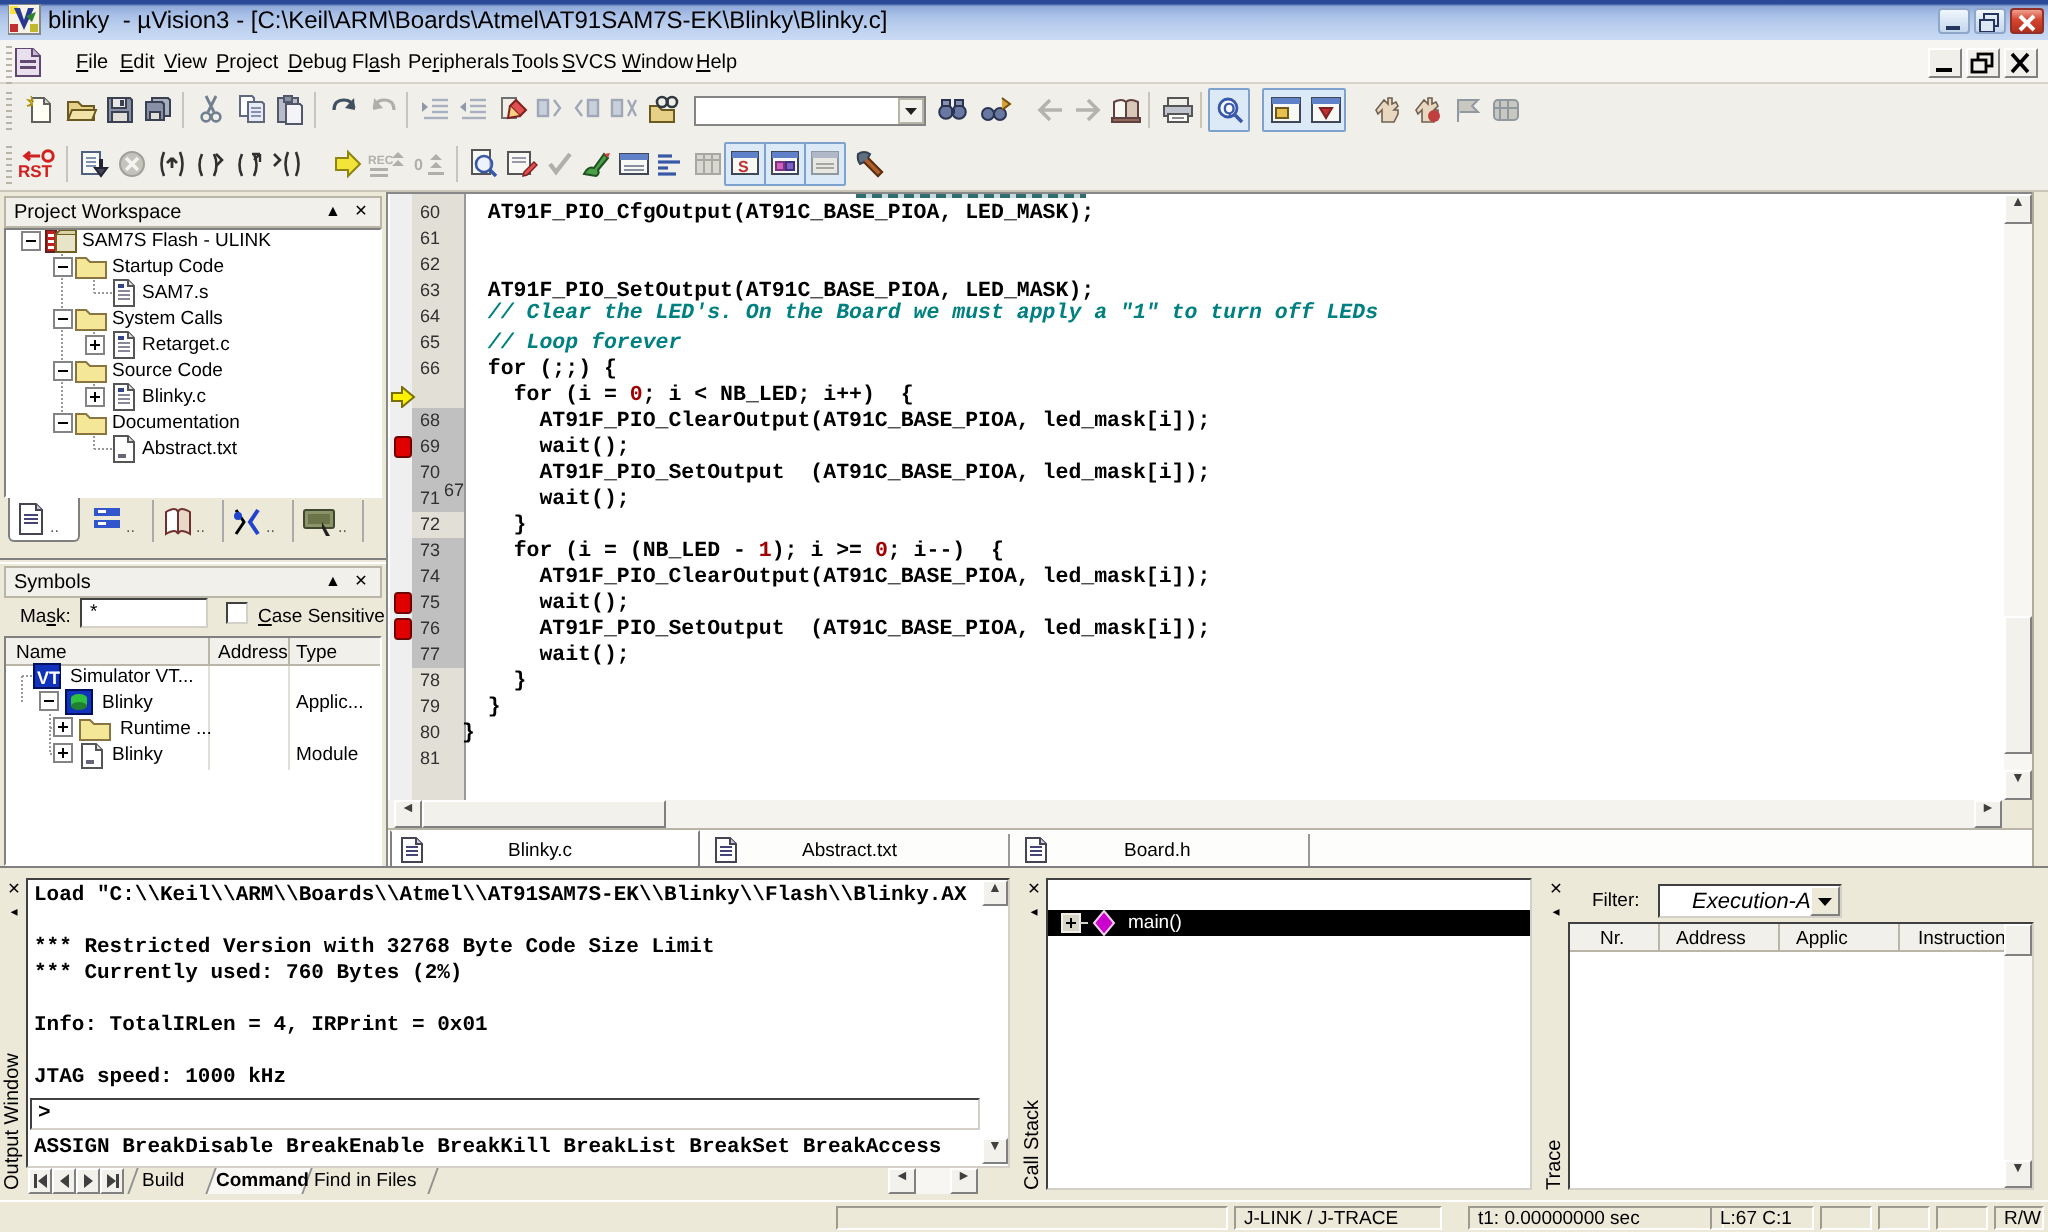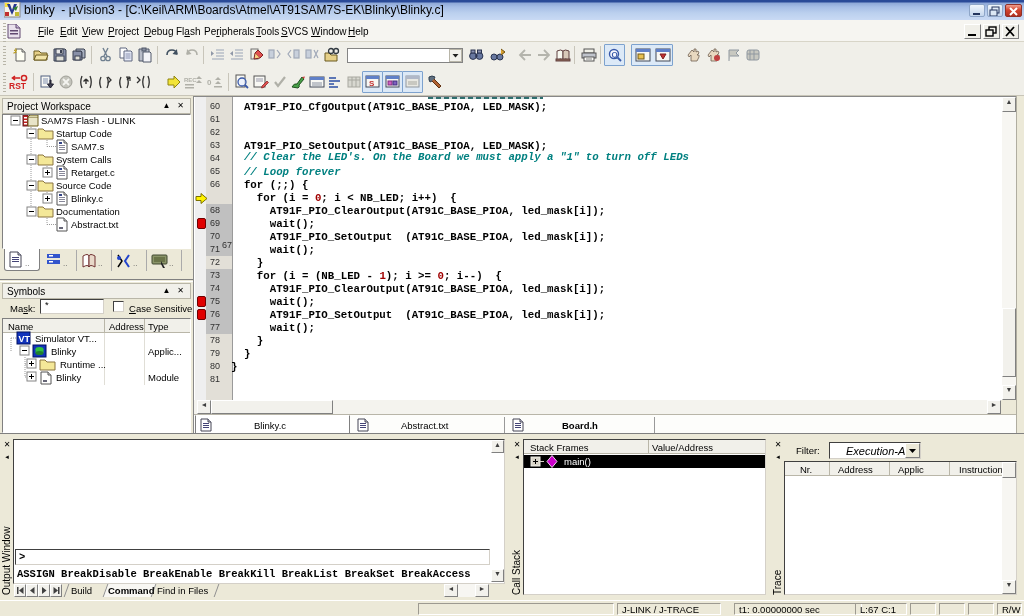--- a/index.html
+++ b/index.html
@@ -707,32 +707,40 @@
     <div class="abs" style="left:51px;top:3px;font-size:9.5px;">Abstract.txt</div>
   </div>
   <div class="abs" style="left:311px;top:2px;width:150px;height:16px;border-right:1px solid #999;">
     <svg width="13" height="14" style="position:absolute;left:7px;top:1px" viewBox="0 0 13 14">
         <path d="M1 1 H8 L11 4 V13 H1 Z" fill="#fff" stroke="#445"></path>
         <path d="M8 1 L8 4 L11 4" fill="#ccd" stroke="#445"></path>
         <rect x="3" y="5" width="6" height="1" fill="#447"></rect>
         <rect x="3" y="7" width="6" height="1" fill="#447"></rect>
         <rect x="3" y="9" width="6" height="1" fill="#447"></rect>
       </svg>
-    <div class="abs" style="left:57px;top:3px;font-size:9.5px;font-weight:bold;">Board.h</div>
+    <div class="abs" style="left:57px;top:3px;font-size:9.5px;">Board.h</div>
   </div>
 </div>
 
 <div class="abs" style="left:0;top:433px;width:1024px;height:4px;background:#ECE9D8;border-top:1px solid #808080;"></div>
 <div class="abs" style="left:0px;top:437px;width:506px;height:161px;background:#ECE9D8;" id="outwin">
 
   <div class="xbtn" style="left:2px;top:3px;">✕</div>
   <div class="xbtn" style="left:2px;top:15px;font-size:7px;">◂</div>
   <div class="vlabel" style="left:1px;top:158px;">Output Window</div>
 
   <div class="abs sunk2 white" style="left:13px;top:2px;width:492px;height:145px;"></div>
+  <div class="abs mono" style="left:17px;top:5px;font-size:10.5px;font-weight:bold;white-space:pre;line-height:13px;">Load "C:\\Keil\\ARM\\Boards\\Atmel\\AT91SAM7S-EK\\Blinky\\Flash\\Blinky.AX
+
+*** Restricted Version with 32768 Byte Code Size Limit
+*** Currently used: 760 Bytes (2%)
+
+Info: TotalIRLen = 4, IRPrint = 0x01
+
+JTAG speed: 1000 kHz</div>
   <div class="sbtn" style="left:491px;top:3px;width:13px;height:13px;">▲</div>
   <div class="sbtn" style="left:491px;top:132px;width:13px;height:13px;">▼</div>
 
   <div class="abs sunk2 white mono" style="left:15px;top:112px;width:475px;height:16px;font-size:10.5px;font-weight:bold;padding:1px 3px;">&gt;</div>
   <div class="abs" style="left:13px;top:147px;width:492px;height:14px;background:#ECE9D8;">
     <div class="sbtn" style="left:1px;top:0px;width:12px;height:13px;"><svg width="10" height="11">
           <rect x="2" y="2" width="1.5" height="7" fill="#404040"></rect>
           <path d="M8.5 2 L4 5.5 L8.5 9 Z" fill="#404040"></path>
         </svg></div>
     <div class="sbtn" style="left:13px;top:0px;width:12px;height:13px;"><svg width="10" height="11">
@@ -757,25 +765,20 @@
   </div>
 
   <div class="abs mono" style="left:17px;top:131px;font-size:10.5px;font-weight:bold;white-space:pre;">ASSIGN BreakDisable BreakEnable BreakKill BreakList BreakSet BreakAccess</div>
 </div>
 
 <div class="abs" style="left:510px;top:437px;width:257px;height:161px;background:#ECE9D8;" id="callstack">
   <div class="xbtn" style="left:2px;top:3px;">✕</div>
   <div class="xbtn" style="left:2px;top:15px;font-size:7px;">◂</div>
   <div class="vlabel" style="left:1px;top:158px;">Call Stack</div>
   <div class="abs sunk2 white" style="left:13px;top:2px;width:243px;height:156px;">
-    <div class="abs" style="left:0;top:0;width:241px;height:14px;background:#F1F0EA;border-bottom:1px solid #B9B6A8;">
-      <div class="abs" style="left:6px;top:2px;font-size:9.5px;">Stack Frames</div>
-      <div class="abs" style="left:128px;top:2px;font-size:9.5px;">Value/Address</div>
-      <div class="abs" style="left:124px;top:0;width:1px;height:14px;background:#B9B6A8"></div>
-    </div>
     <div class="abs" style="left:0px;top:15px;width:241px;height:13px;background:#000;"></div>
     <svg width="36" height="13" style="position:absolute;left:6px;top:15px;">
       <rect x="1" y="2" width="9" height="9" fill="#D8D4C8" stroke="#F0F0E8"></rect>
         <line x1="3" y1="6.5" x2="8" y2="6.5" stroke="#000"></line>
         <line x1="5.5" y1="4" x2="5.5" y2="9" stroke="#000"></line>
       <line x1="10" y1="6.5" x2="14" y2="6.5" stroke="#D8D4C8"></line>
       <path d="M22 0.5 L27 6.5 L22 12.5 L17 6.5 Z" fill="#CC00CC" stroke="#F0D0F0"></path>
     </svg>
     <div class="abs" style="left:40px;top:16px;color:#fff;font-size:9.5px;">main()</div>
   </div>

